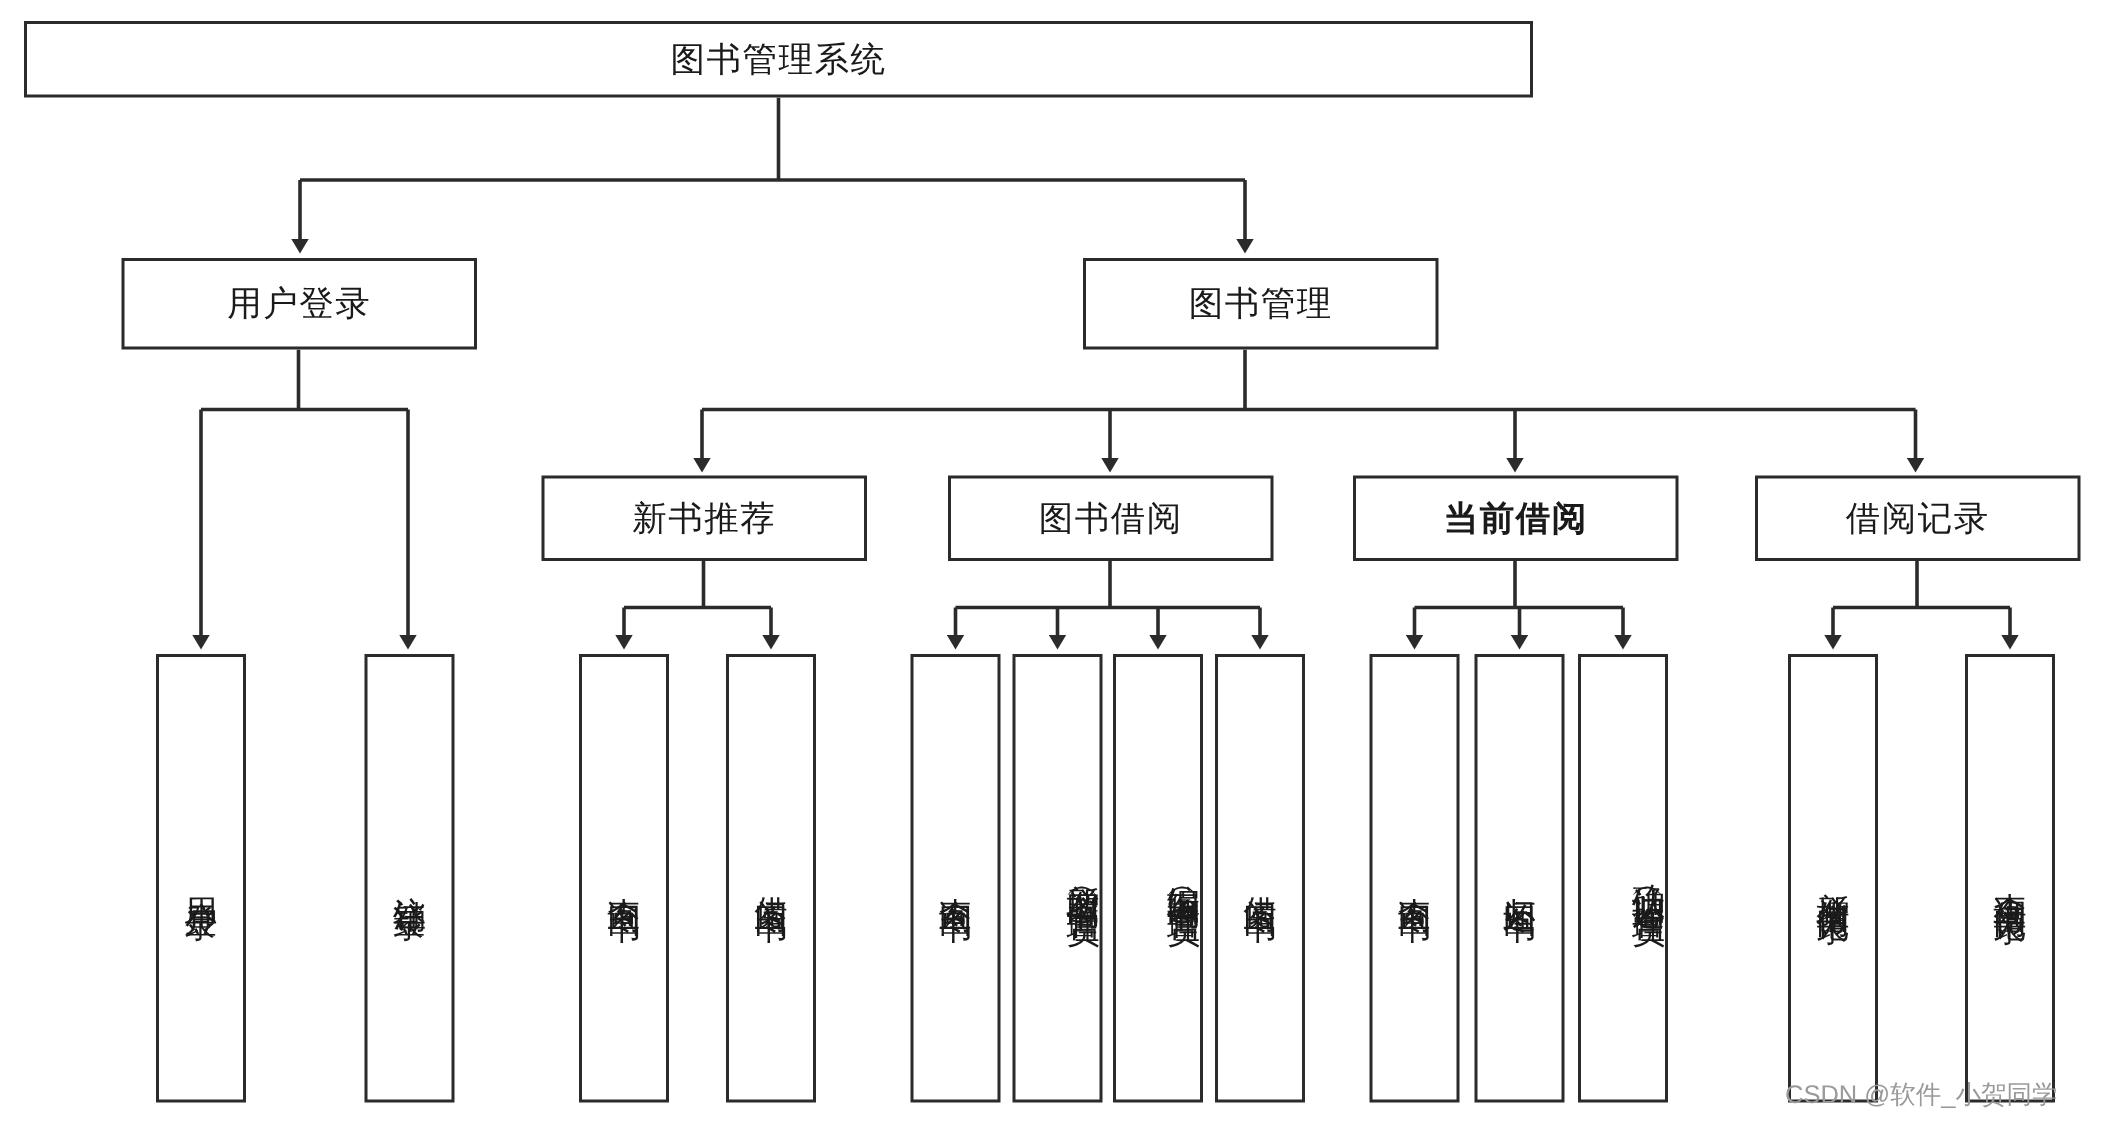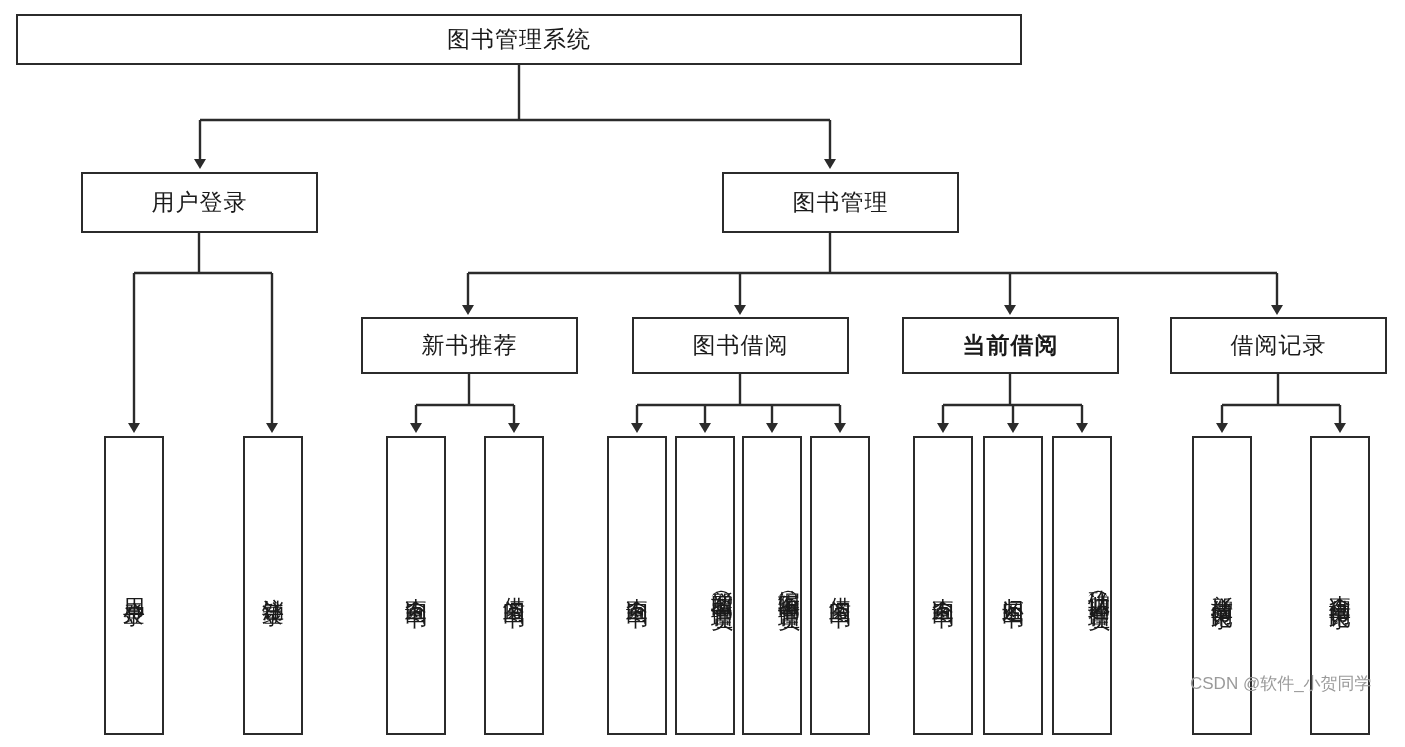--- a/index.html
+++ b/index.html
@@ -50,21 +50,21 @@
   }
   .node.vert.top-align {
     align-items: flex-start;
   }
   .node-label {
     white-space: nowrap;
   }
   .watermark {
     position: absolute;
     left: 1190px;
-    top: 672px;
+    top: 718px;
     font-size: 17px;
     color: #9a9a9a;
     white-space: nowrap;
     z-index: 3;
   }
 </style>
 </head>
 <body>
 
 <div id="canvas">

